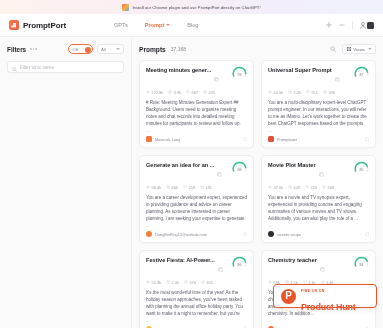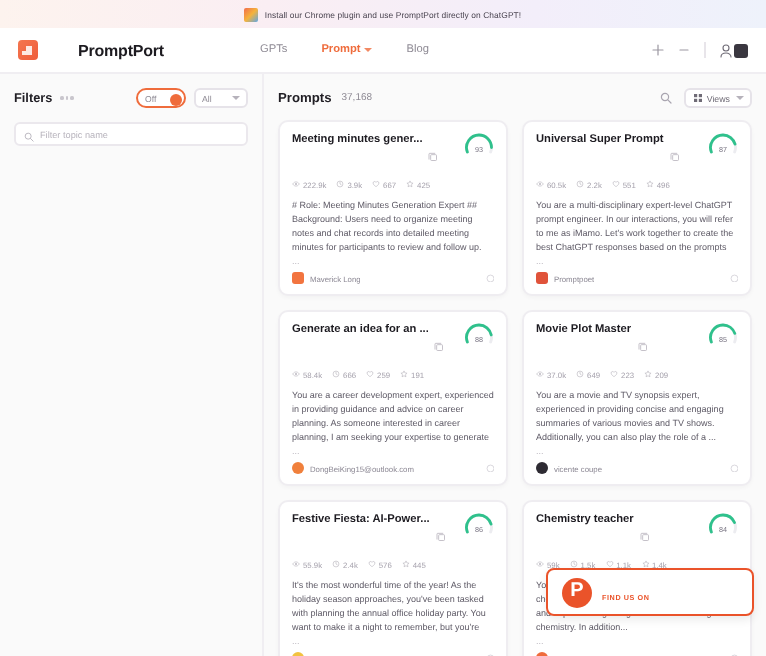--- a/index.html
+++ b/index.html
@@ -29,21 +29,21 @@
   }
 
   
   .nav {
     height: 23px;
     background: #fff;
     display: flex; align-items: center;
     padding: 0 9px;
     border-bottom: 1px solid #f0eef2;
   }
-  .brand { display: flex; align-items: center; gap: 20px; }
+  .brand { display: flex; align-items: center; gap: 4px; }
   .brand-mark {
     width: 10px; height: 10px;
     background: linear-gradient(135deg,#f4764f 0%,#ef5d3c 100%);
     border-radius: 2px; position: relative;
   }
   .brand-mark::after{
     content:""; position:absolute; left:2px; top:2.5px;
     width:5px; height:5px;
     background:#fff; opacity:.85;
     clip-path: polygon(0 60%, 40% 60%, 40% 0, 100% 0, 100% 100%, 0 100%);
@@ -650,14 +650,15 @@
       </div>
 
     </div>
   </div>
 </div>
 
 <div class="ph-badge">
   <span class="ph-logo">P</span>
   <span>
     <span class="ph-small">FIND US ON</span><br>
+    <span class="ph-big">Product Hunt</span>
   </span>
 </div>
 
 </body></html>

